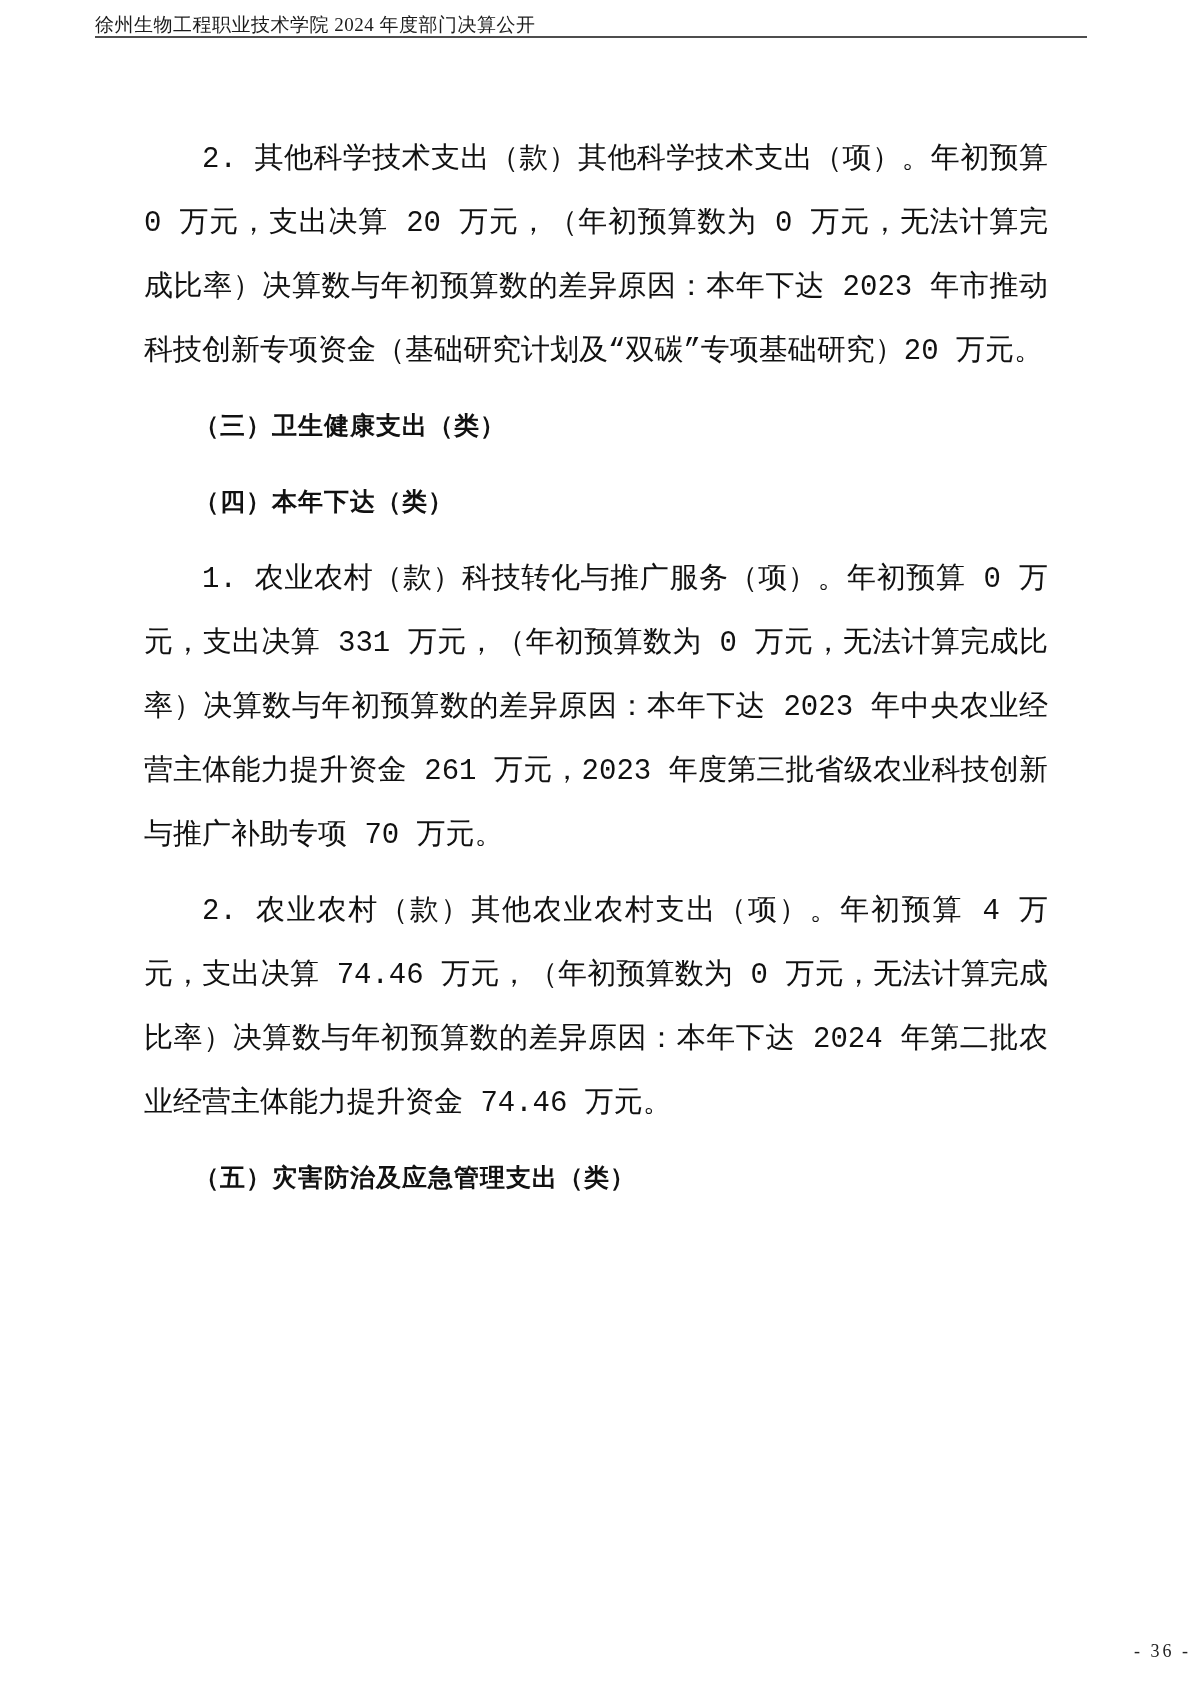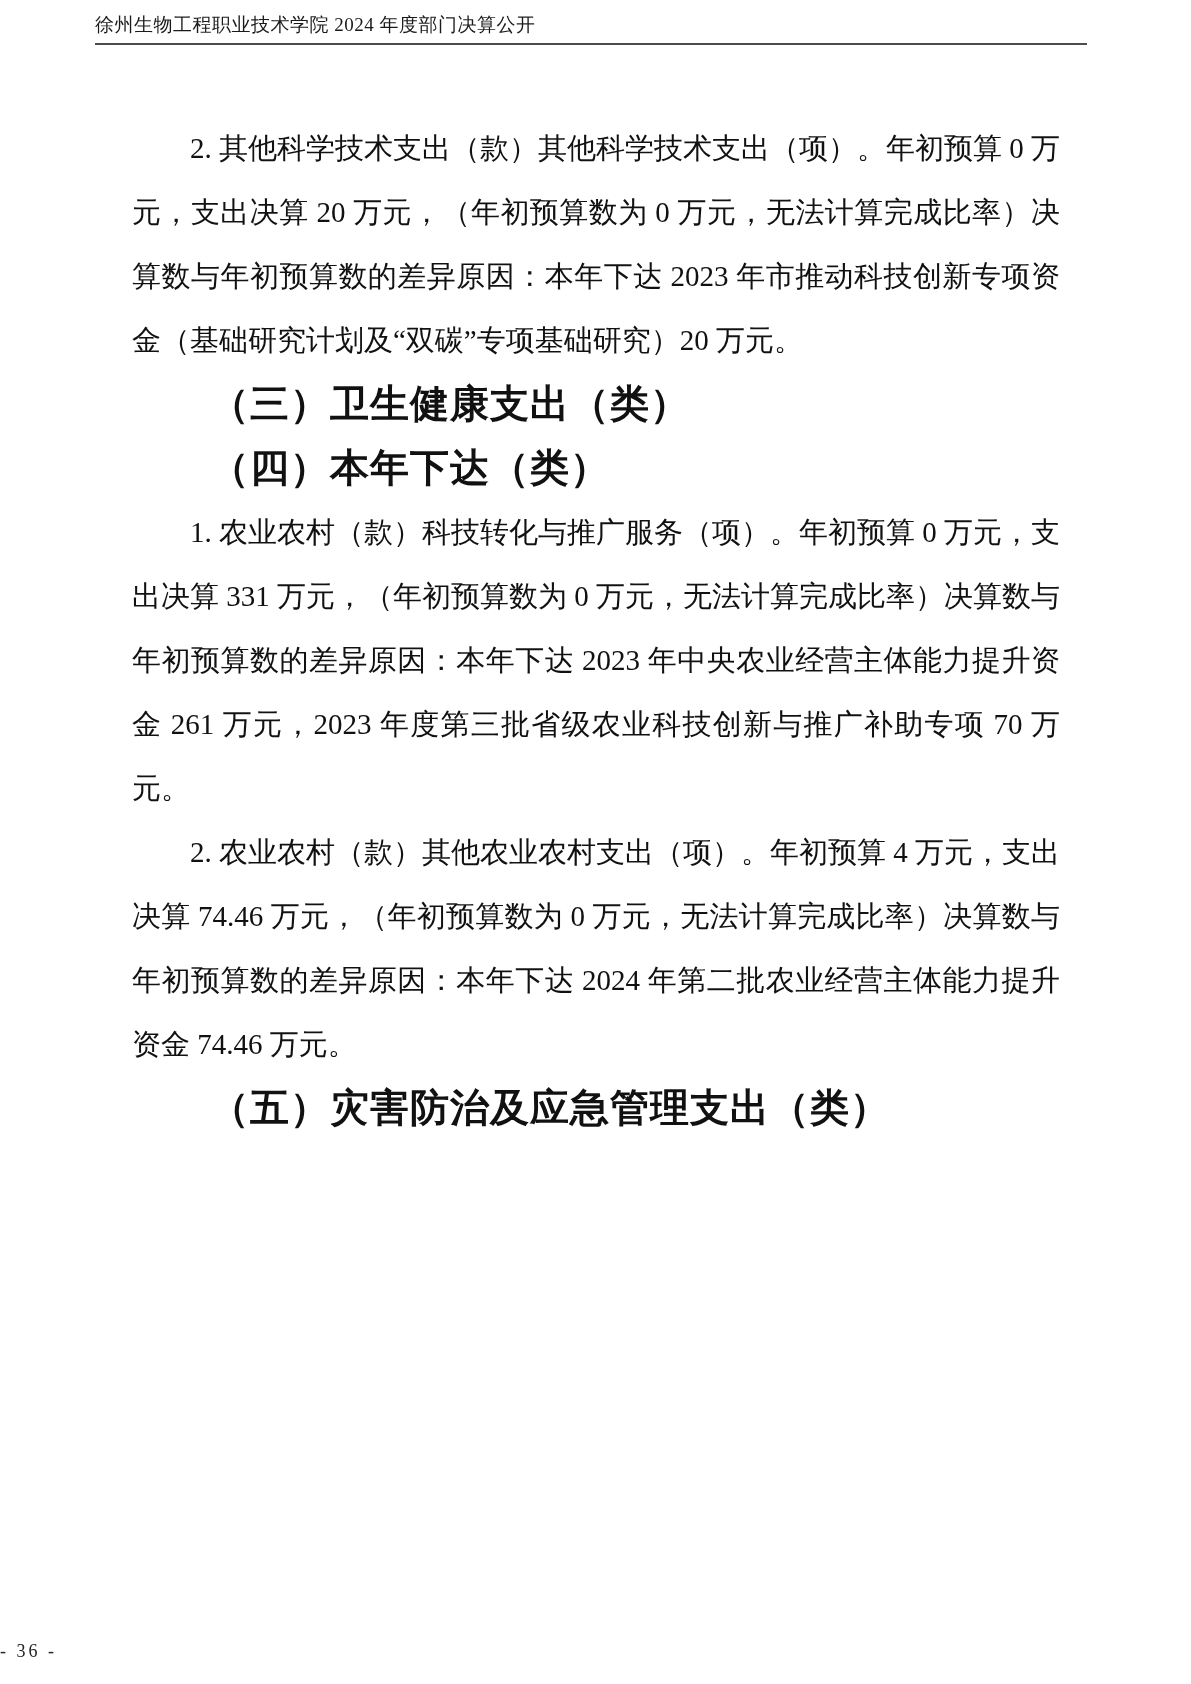--- a/index.html
+++ b/index.html
@@ -15,21 +15,20 @@
     overflow: hidden;
     font-family: "Liberation Serif", "DejaVu Serif", serif;
     color: #111111;
   }
   
   .page-header {
     position: absolute;
     top: 14px;
     left: 95px;
     width: 992px;
-    padding-bottom: 7px;
     border-bottom: 2px solid #4d4d4d;
   }
   .page-header .header-title {
     font-size: 19px;
     line-height: 22px;
     letter-spacing: 0.5px;
     color: #1a1a1a;
     white-space: nowrap;
   }
   
@@ -39,37 +38,38 @@
     left: 132px;
     width: 928px;
     font-size: 29px;
     line-height: 64px;
     text-align: justify;
     text-justify: inter-ideograph;
     word-break: break-all;
   }
   .doc-body p,
   .doc-body h2 {
-    margin: 0;
+    margin: 12px;
     padding: 0;
     text-indent: 2em;
+    font-family: Liberation Mono, monospace;
   }
   .doc-body h2 {
-    font-size: 39px;
+    font-size: 25px;
     font-weight: 700;
     text-align: left;
     letter-spacing: 1px;
   }
   
   .page-footer {
     position: absolute;
     bottom: 22px;
     left: 0;
     width: 100%;
-    text-align: left;
+    text-align: right;
   }
   .page-footer .page-number {
     font-size: 18px;
     letter-spacing: 3px;
     color: #222222;
   }
 </style>
 </head>
 <body>
 

